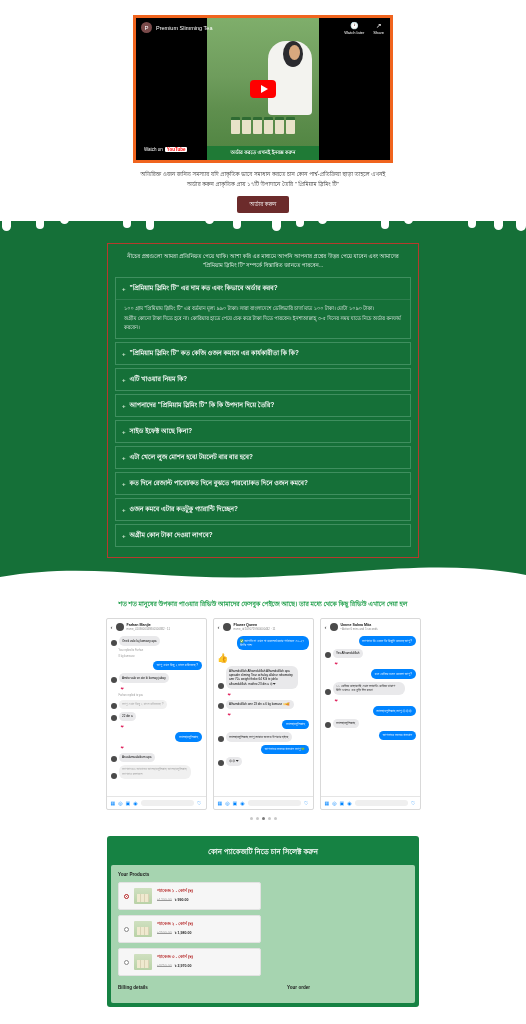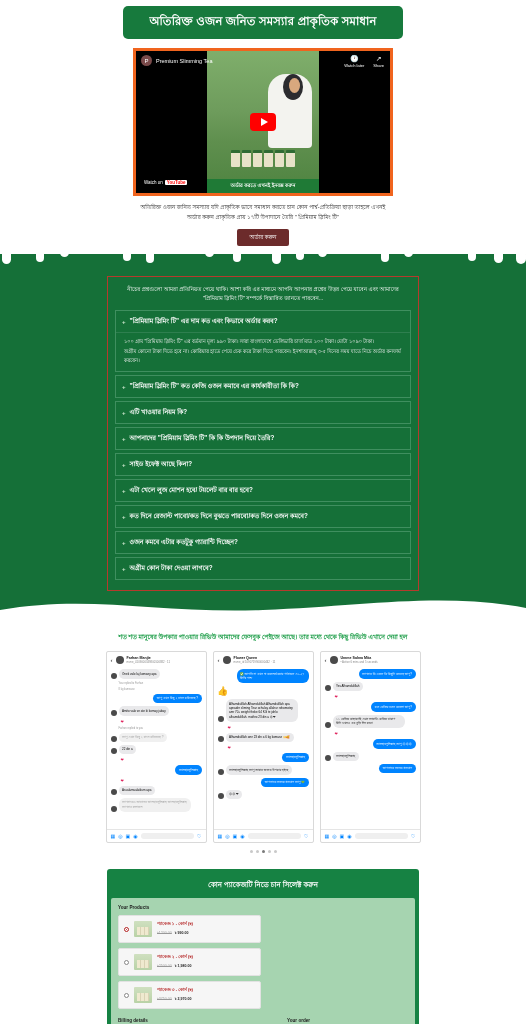--- a/index.html
+++ b/index.html
@@ -195,23 +195,20 @@
   .two-col { display:flex; gap:9px; margin-top:9px; }
   .col-l { width: 160px; }
   .col-r { flex:1; }
 
   .ord-sum-title { font-size:4.6px; font-weight:bold; color:#1d1d1d; margin-bottom:6px;}
 </style>
 </head>
 <body>
 
 <section class="hero">
-  <div class="hero-title-wrap">
-    <div class="hero-title">অতিরিক্ত ওজন জনিত সমস্যার প্রাকৃতিক সমাধান</div>
-  </div>
 
   <div class="video-wrap">
     <div class="video-frame">
       <div class="vid-center-img"></div>
       <div class="vid-person"></div>
       <div class="vid-head"></div>
       <div class="vid-face"></div>
       <div class="vid-jars">
         <i></i>
           <i></i>

